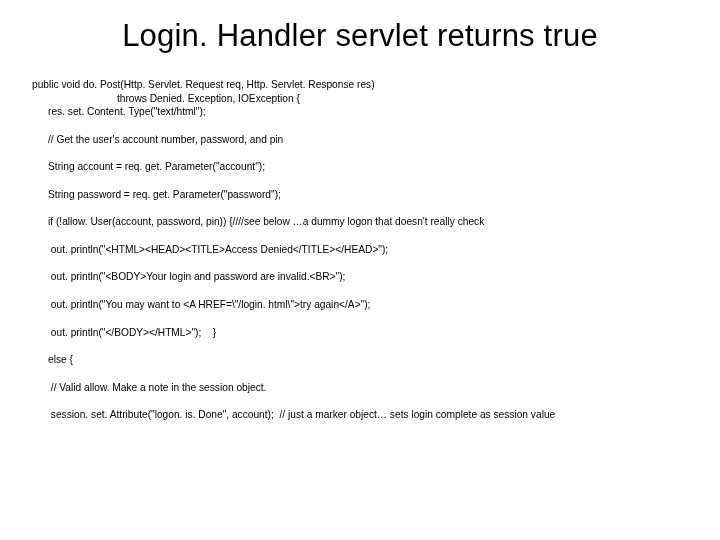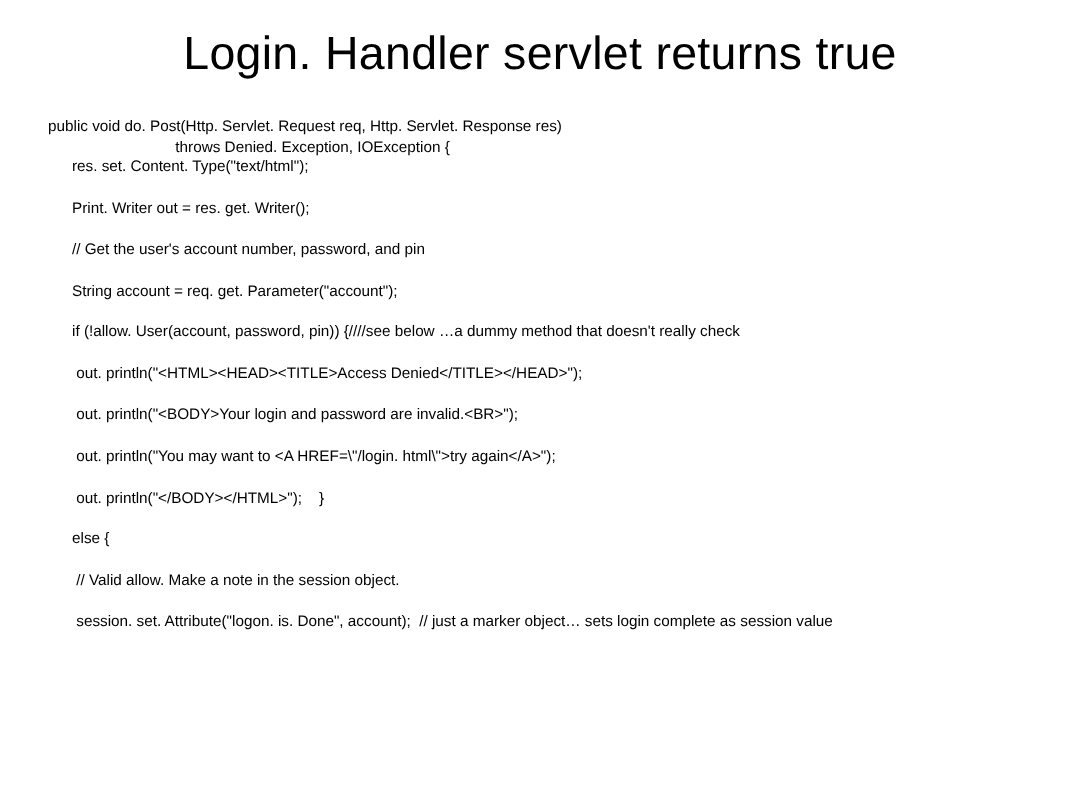--- a/index.html
+++ b/index.html
@@ -38,24 +38,24 @@
 </head>
 <body>
 
 <div class="slide">
   <div class="title">Login. Handler servlet returns true</div>
 
   <div class="code">
 <span>public void do. Post(Http. Servlet. Request req, Http. Servlet. Response res)</span>
 <span>                              throws Denied. Exception, IOException {</span>
 <span class="i1">res. set. Content. Type("text/html");</span>
-<span class="i1">Print. Writer out = res. get. Writer();</span>
 <span class="i1">// Get the user's account number, password, and pin</span>
 <span class="i1">String account = req. get. Parameter("account");</span>
-<span class="i1">if (!allow. User(account, password, pin)) {////see below …a dummy method that doesn't really check</span>
+<span class="i1">String password = req. get. Parameter("password");</span>
+<span class="i1">if (!allow. User(account, password, pin)) {////see below …a dummy logon that doesn't really check</span>
 <span class="i1"> out. println("&lt;HTML&gt;&lt;HEAD&gt;&lt;TITLE&gt;Access Denied&lt;/TITLE&gt;&lt;/HEAD&gt;");</span>
 <span class="i1"> out. println("&lt;BODY&gt;Your login and password are invalid.&lt;BR&gt;");</span>
 <span class="i1"> out. println("You may want to &lt;A HREF=\"/login. html\"&gt;try again&lt;/A&gt;");</span>
 <span class="i1"> out. println("&lt;/BODY&gt;&lt;/HTML&gt;");    }</span>
 <span class="i1">else {</span>
 <span class="i1"> // Valid allow. Make a note in the session object.</span>
 <span class="i1"> session. set. Attribute("logon. is. Done", account);  // just a marker object… sets login complete as session value</span>
 
 
 

